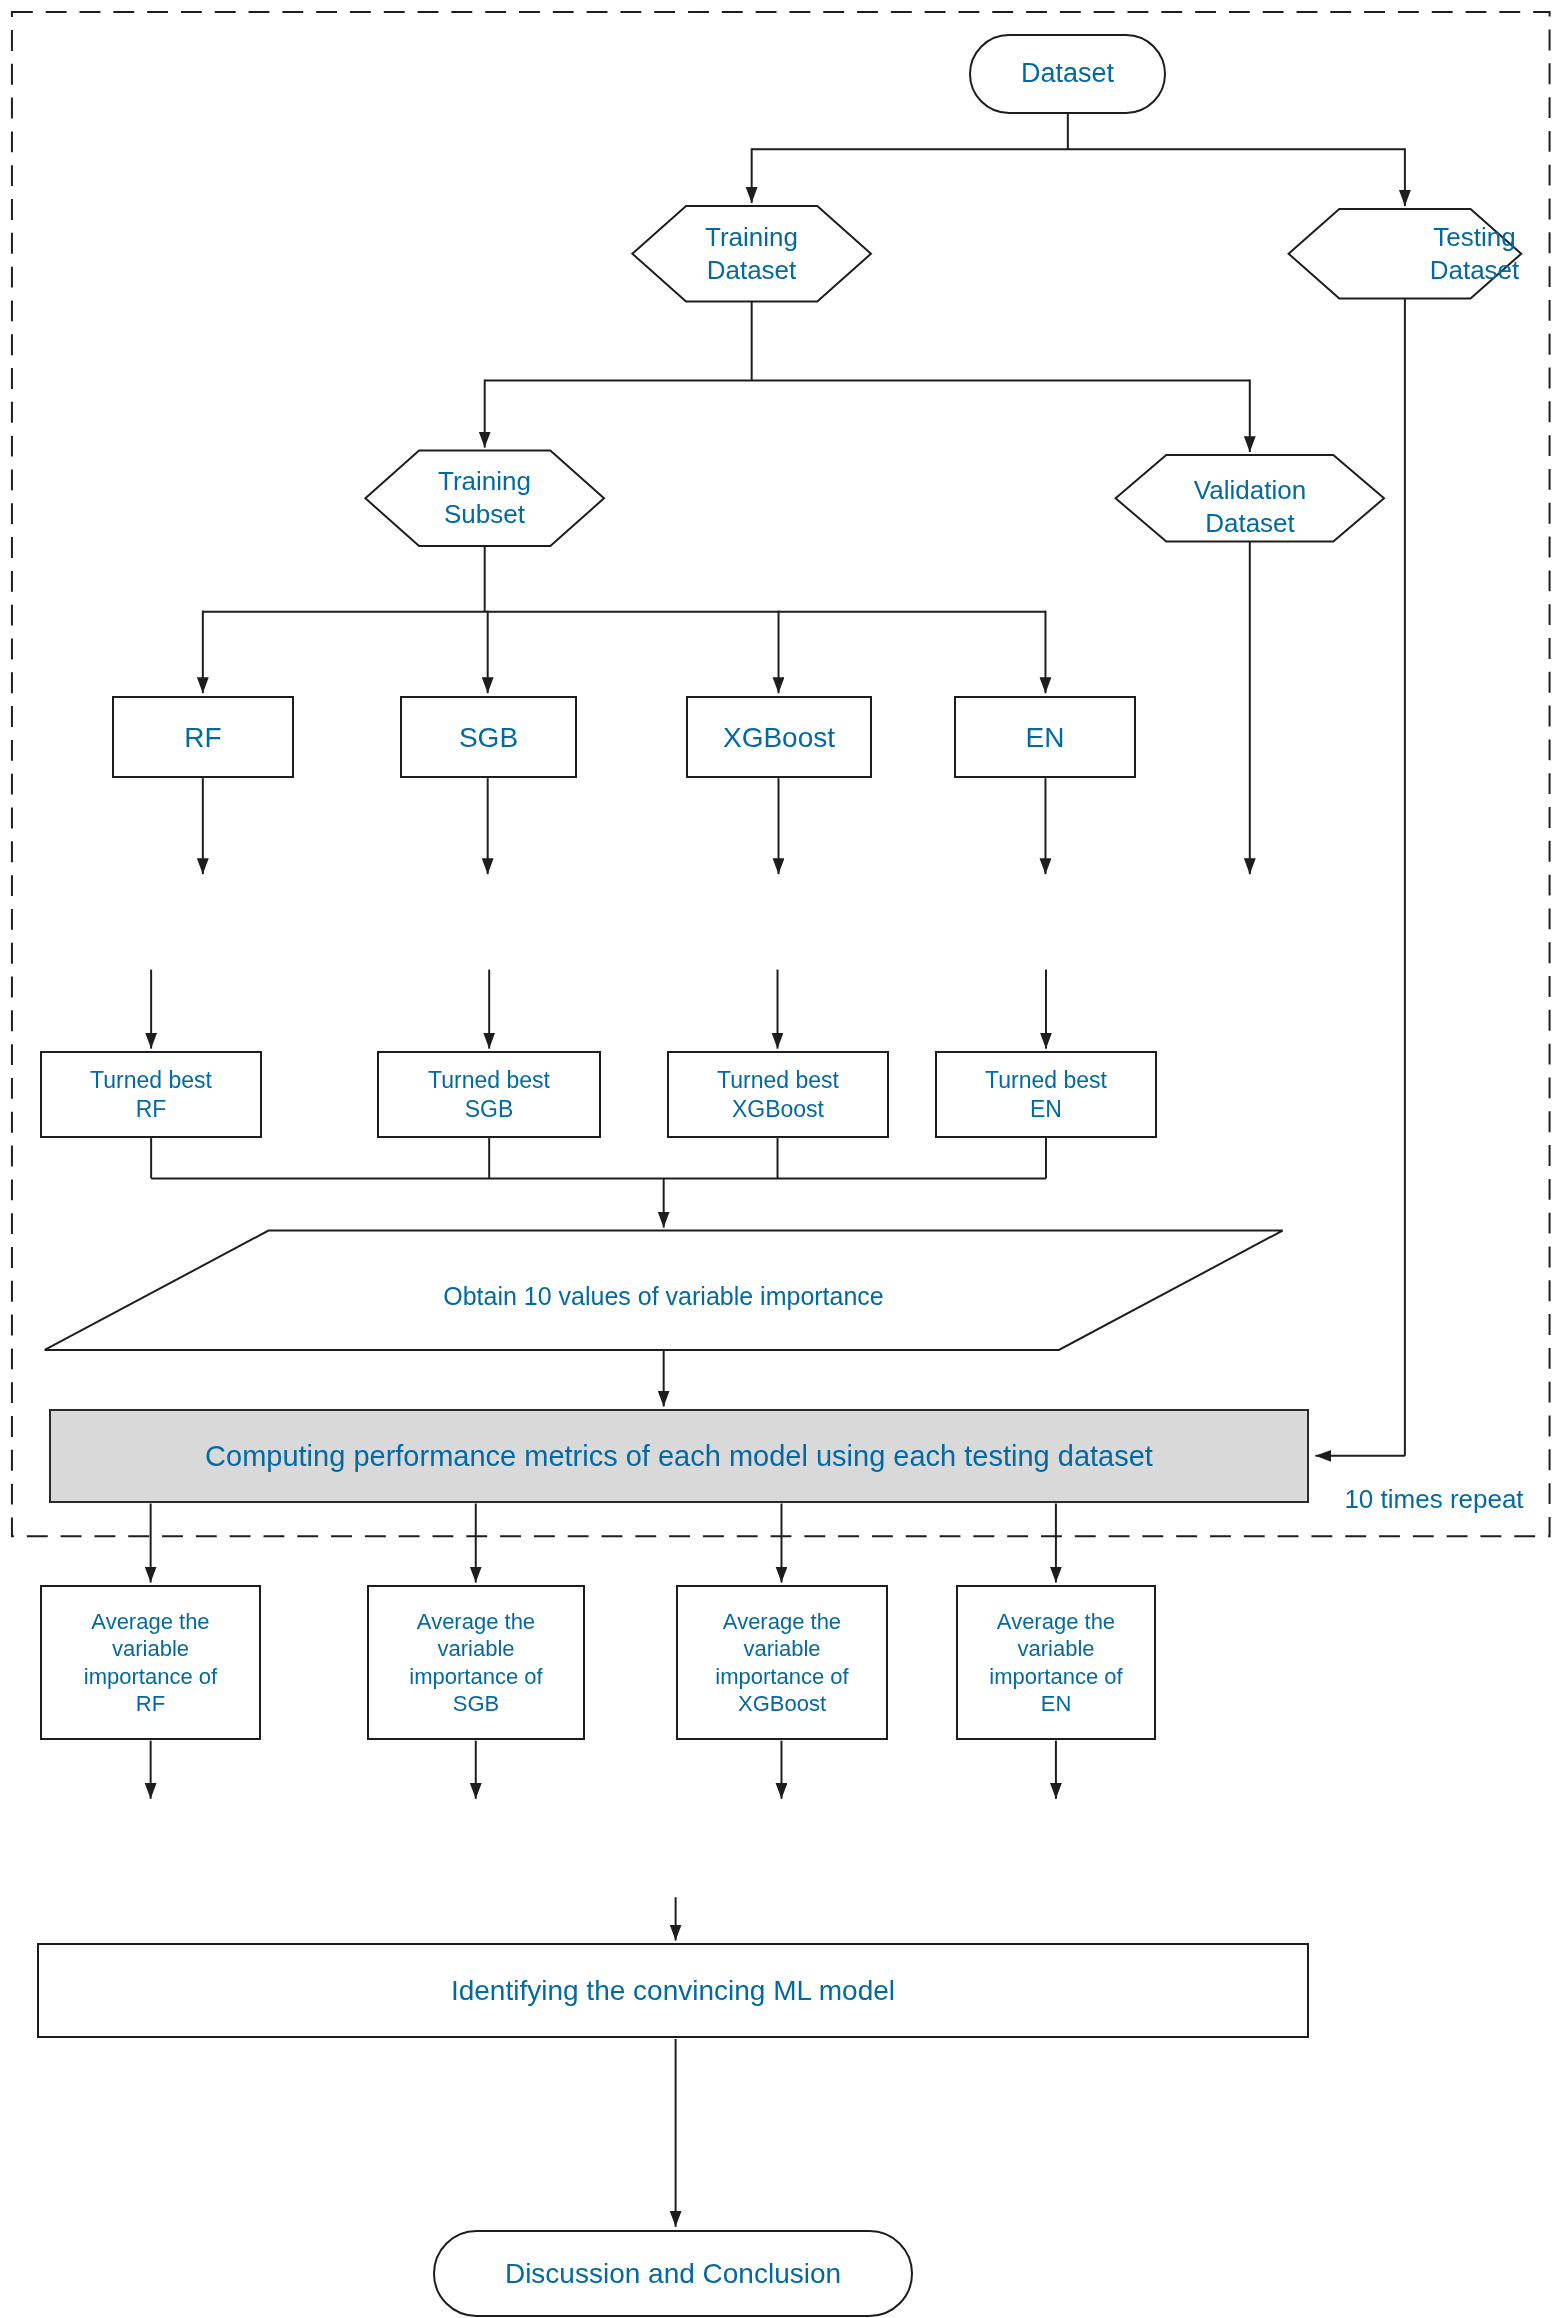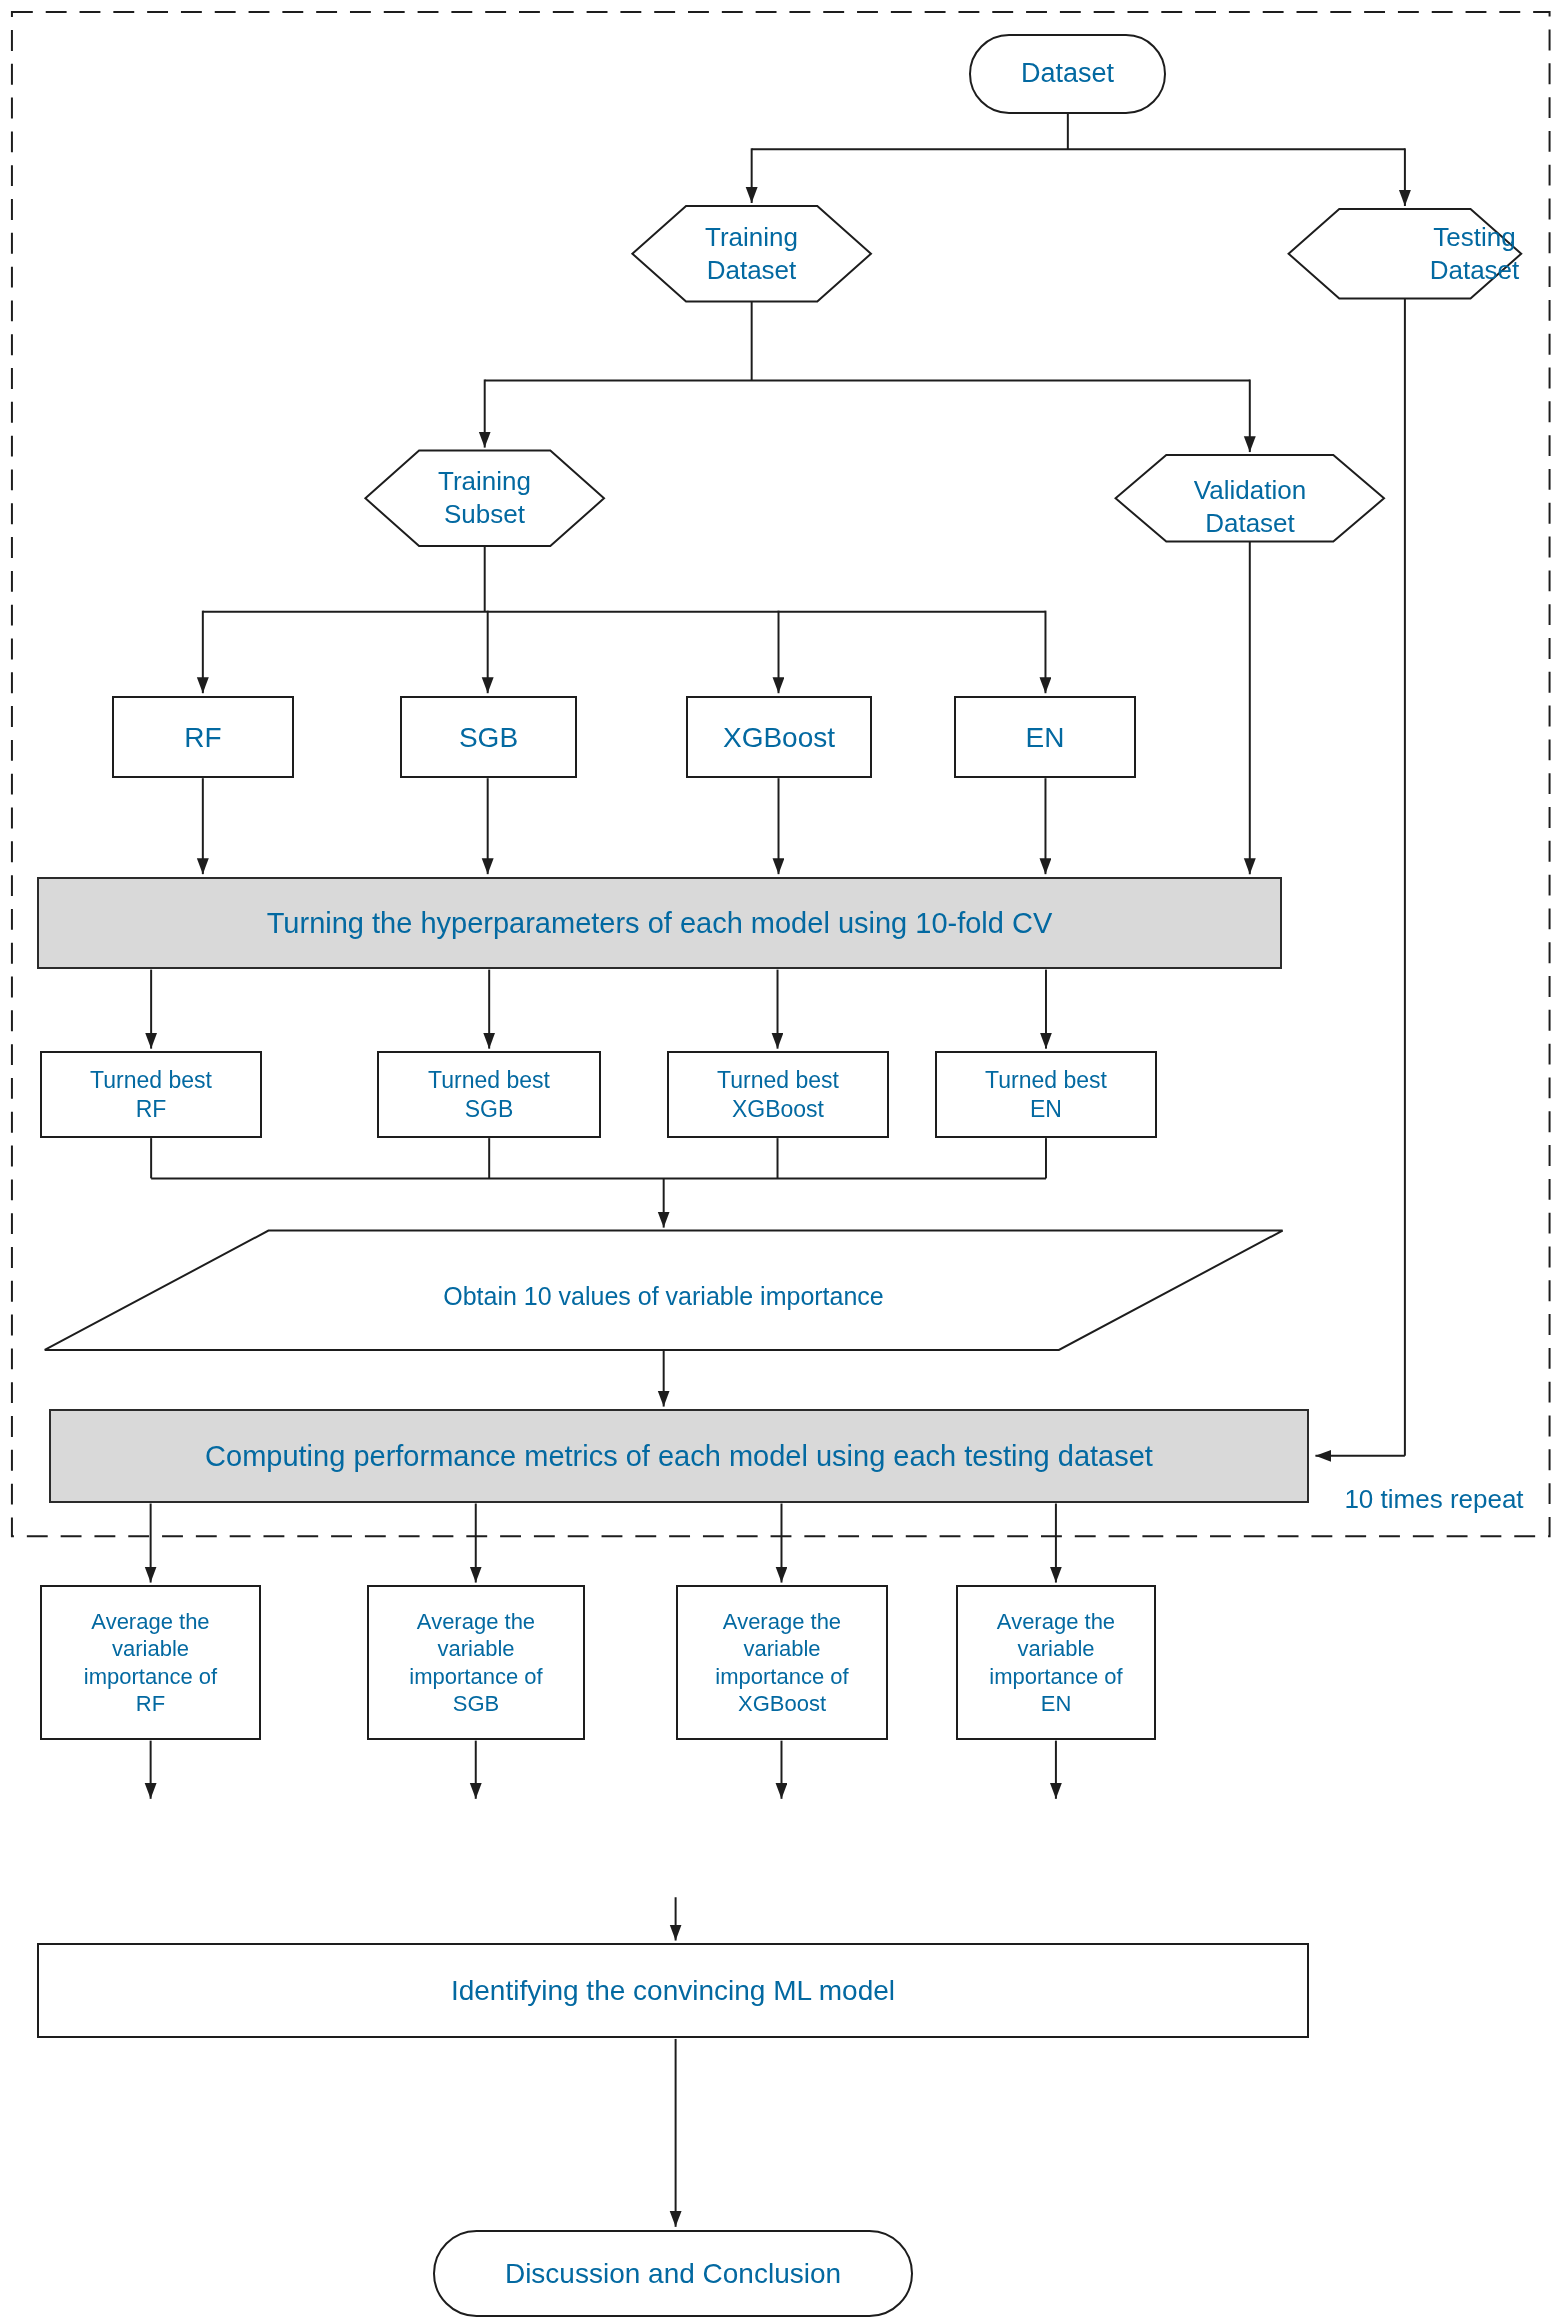--- a/index.html
+++ b/index.html
@@ -105,21 +105,20 @@
   <div class="label" style="left:365px; top:450px; width:239px; height:95px; font-size:26px;">Training
 Subset</div>
   <div class="label" style="left:1116px; top:435px; width:268px; height:87px; font-size:26px;margin-top:28px;">Validation
 Dataset</div>
 
   <div class="node rect" style="left:112px; top:696px; width:182px; height:82px; font-size:28px;">RF</div>
   <div class="node rect" style="left:400px; top:696px; width:177px; height:82px; font-size:28px;">SGB</div>
   <div class="node rect" style="left:686px; top:696px; width:186px; height:82px; font-size:28px;">XGBoost</div>
   <div class="node rect" style="left:954px; top:696px; width:182px; height:82px; font-size:28px;">EN</div>
 
-  <div class="node graybar" style="left:37px; top:877px; width:1245px; height:92px; font-size:29px;">Turning the hyperparameters of each model using 10-fold CV</div>
 
   <div class="node rect" style="left:40px; top:1051px; width:222px; height:87px; font-size:23px;">Turned best
 RF</div>
   <div class="node rect" style="left:377px; top:1051px; width:224px; height:87px; font-size:23px;">Turned best
 SGB</div>
   <div class="node rect" style="left:667px; top:1051px; width:222px; height:87px; font-size:23px;">Turned best
 XGBoost</div>
   <div class="node rect" style="left:935px; top:1051px; width:222px; height:87px; font-size:23px;">Turned best
 EN</div>
 

